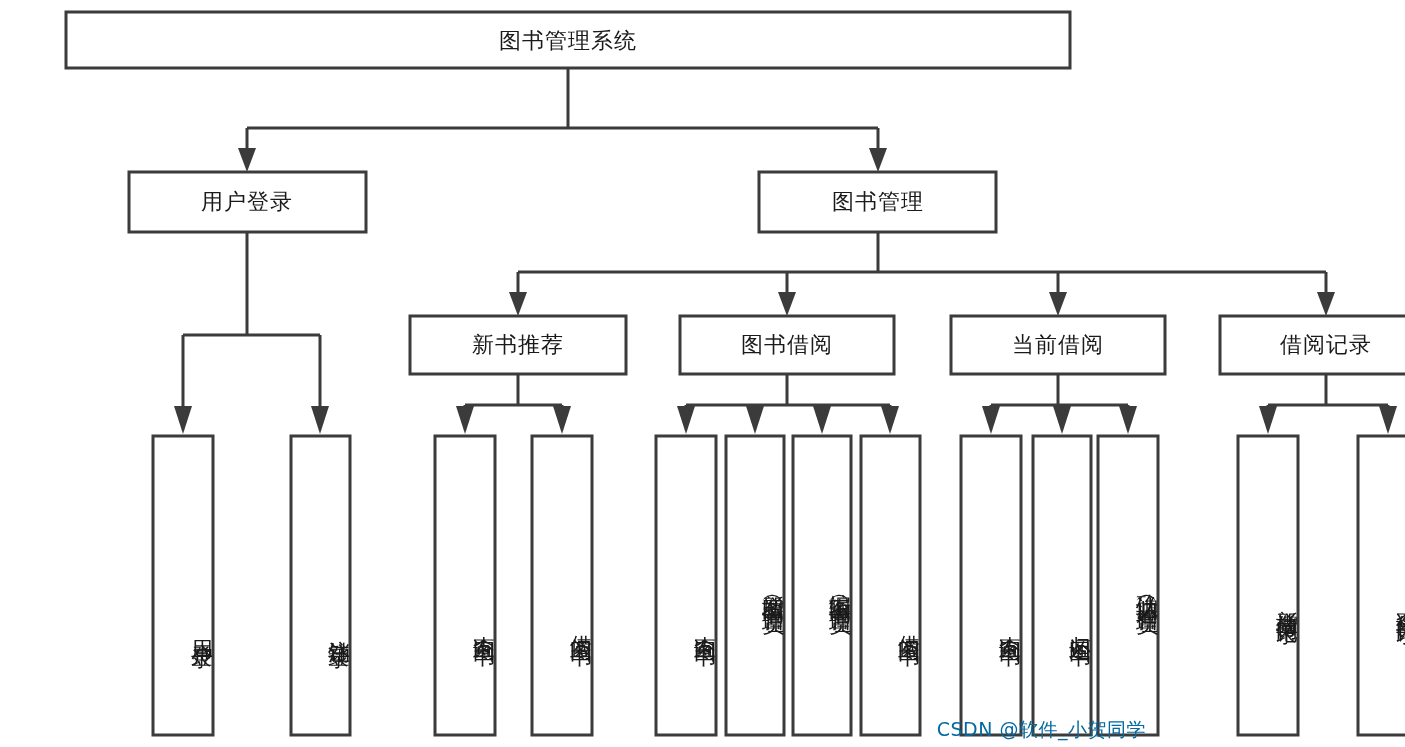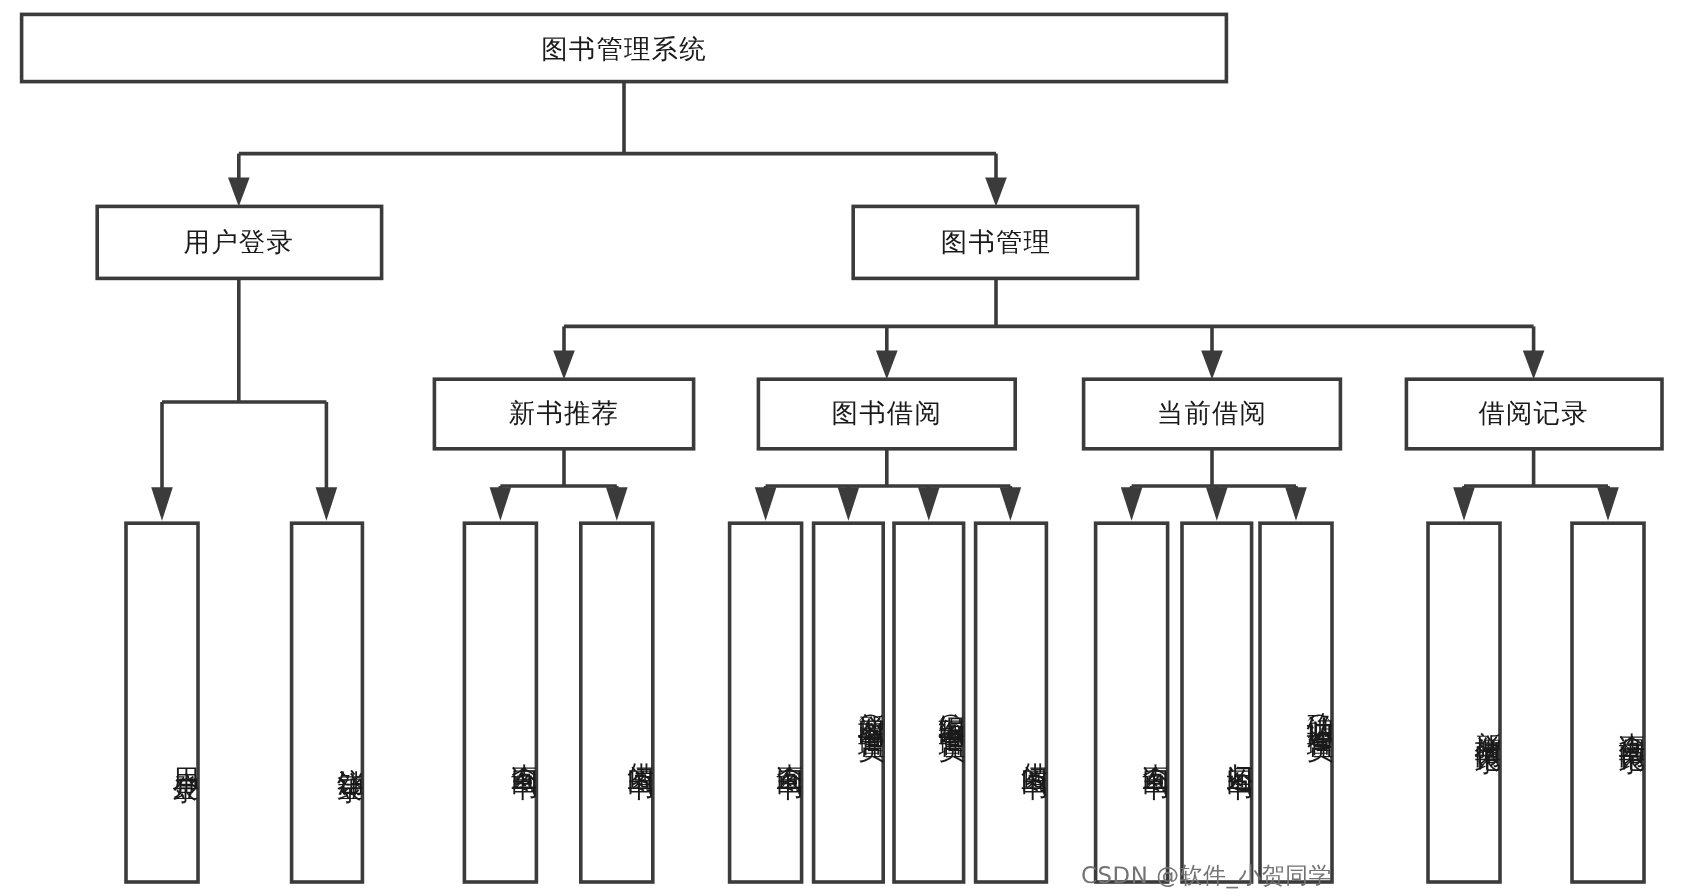--- a/index.html
+++ b/index.html
@@ -12,20 +12,21 @@
     width: 1405px;
     height: 747px;
     overflow: hidden;
     font-family: "DejaVu Sans", "Liberation Sans", sans-serif;
   }
   #diagram-root {
     position: relative;
     width: 1122px;
     height: 747px;
     background: #ffffff;
+    margin-left: 48px;
   }
   svg#tree-svg {
     position: absolute;
     top: 0;
     left: 0;
     width: 1405px;
     height: 747px;
     display: block;
   }
   .node-box {
@@ -61,25 +62,25 @@
     letter-spacing: 3px;
     line-height: 1;
     display: flex;
     align-items: flex-start;
     justify-content: center;
     white-space: nowrap;
     pointer-events: none;
   }
   .watermark {
     position: absolute;
-    right: 12px;
+    right: 24px;
     bottom: 4px;
     font-family: "DejaVu Sans", "Liberation Sans", sans-serif;
     font-size: 19px;
-    color: #737373;
+    color: #0369a1;
     white-space: nowrap;
     letter-spacing: 0.5px;
   }
 </style>
 </head>
 <body>
 
 <div id="diagram-root">
 
   <svg id="tree-svg" viewBox="0 0 1405 747">

